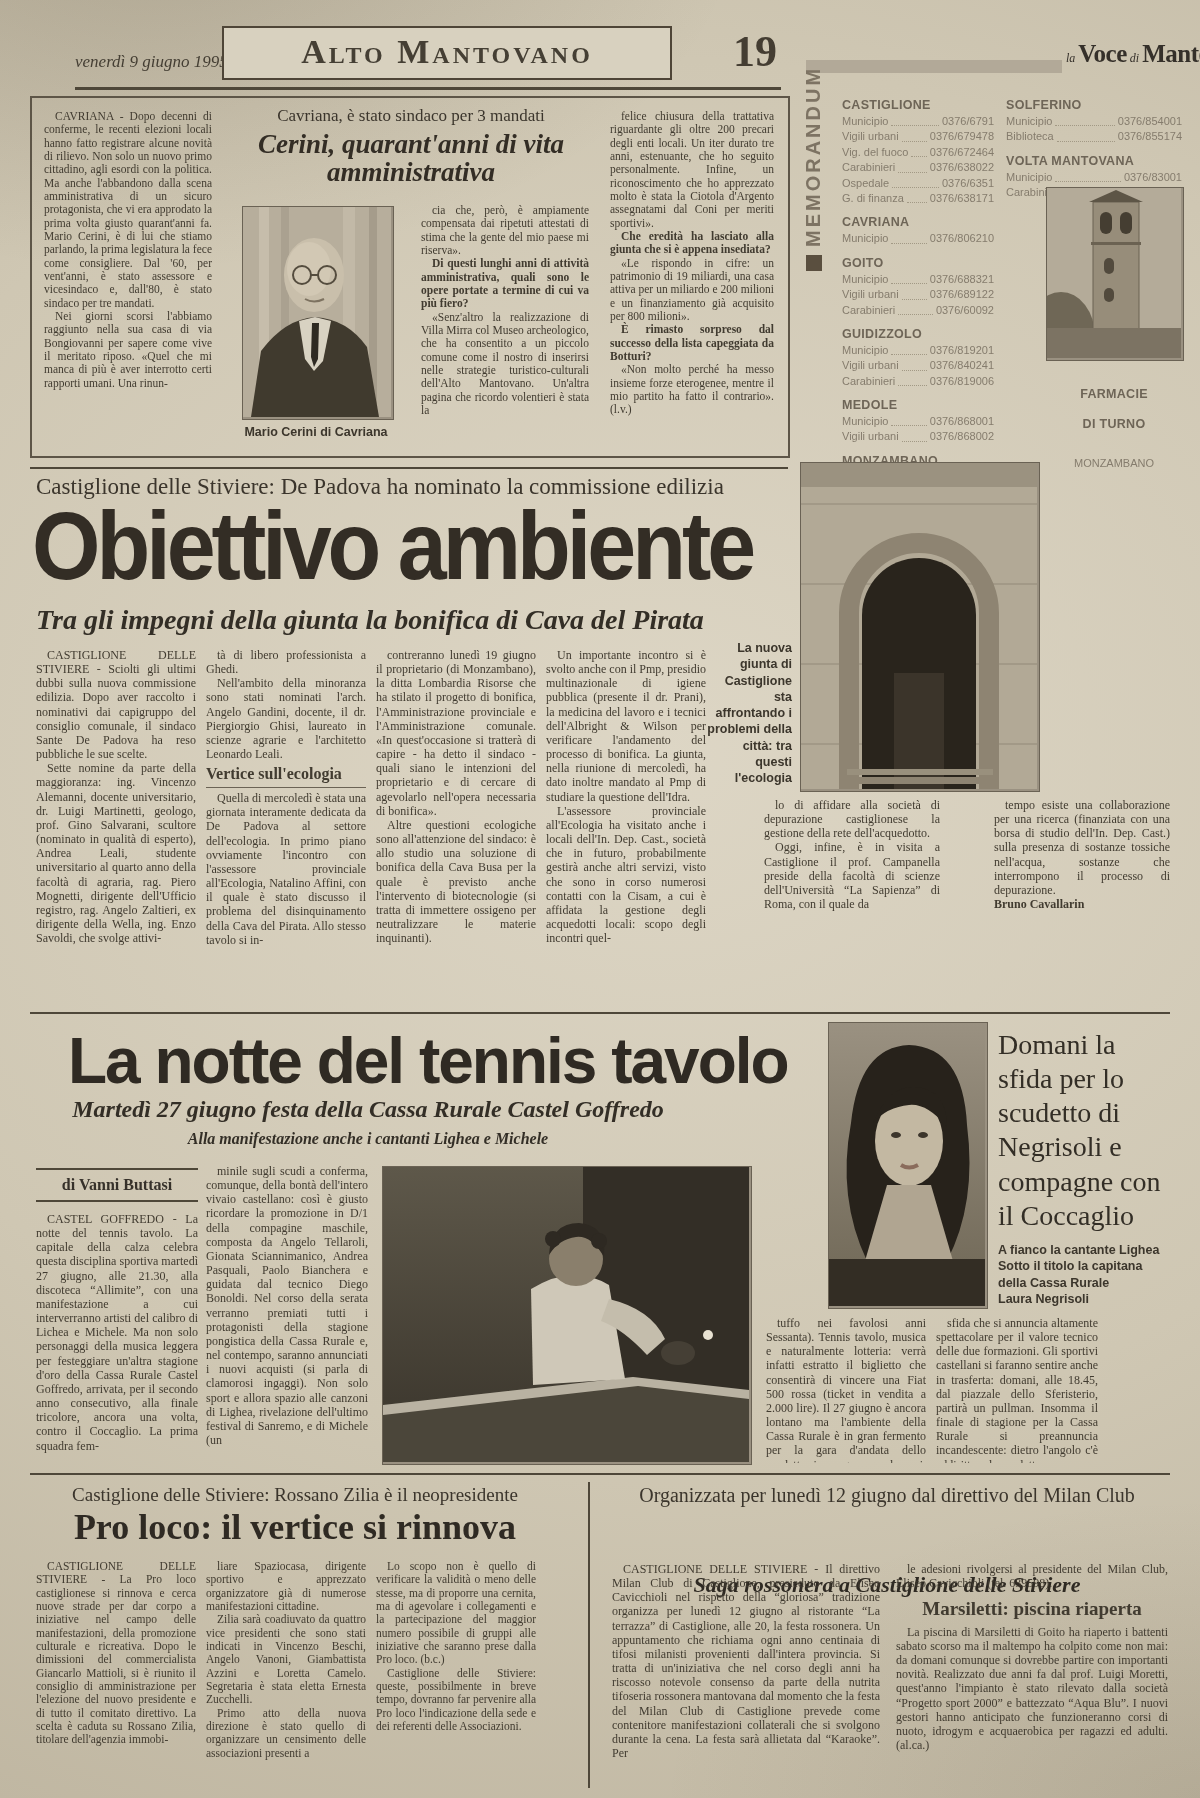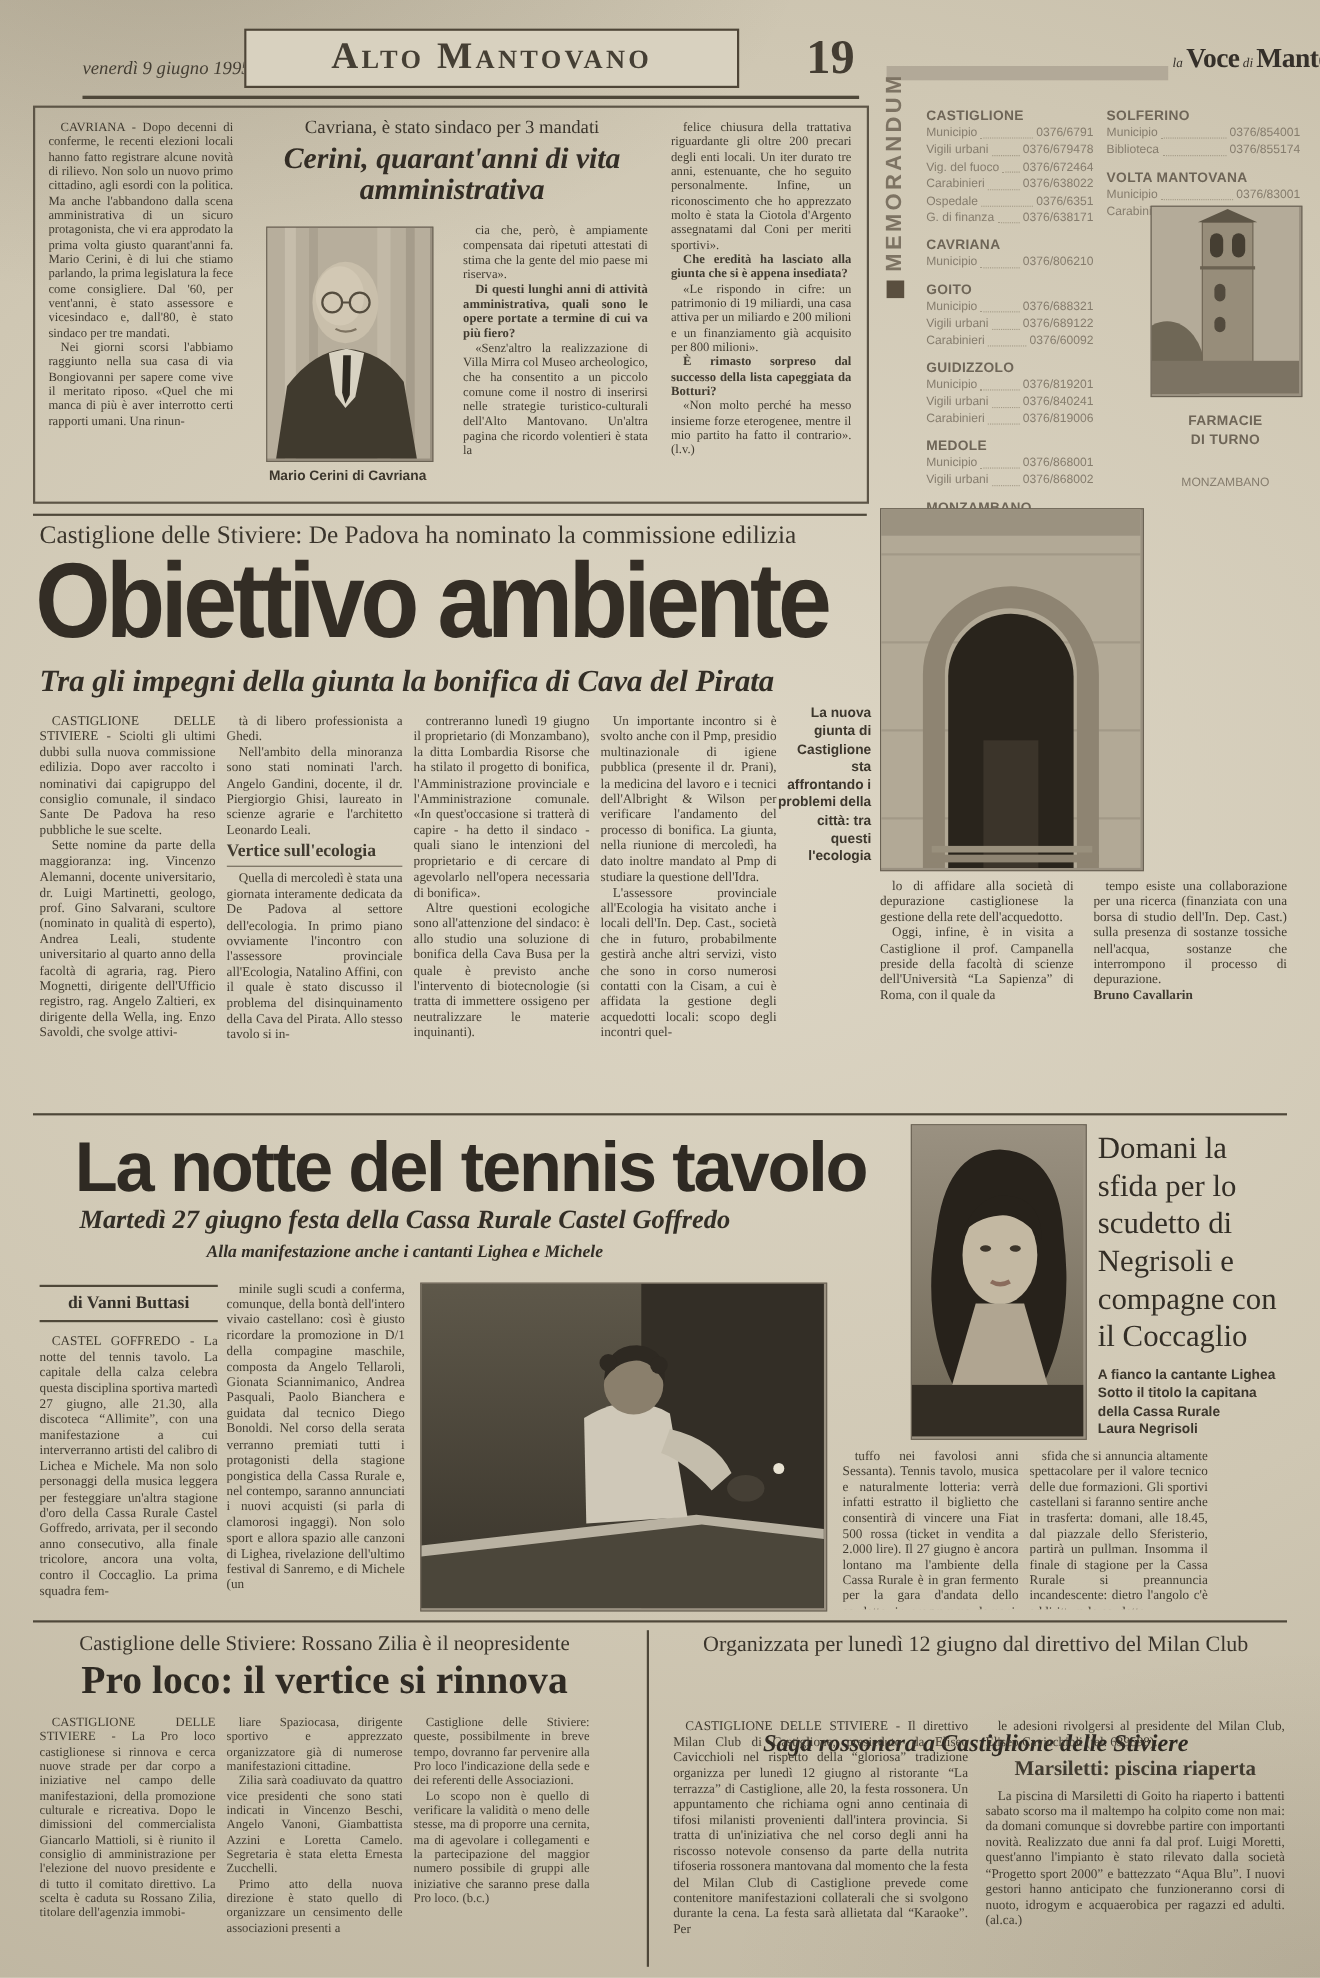--- a/index.html
+++ b/index.html
@@ -263,21 +263,21 @@
         <rect x="53" y="24" width="12" height="22" rx="6" fill="#453e32"></rect>
         <rect x="73" y="24" width="12" height="22" rx="6" fill="#453e32"></rect>
         <rect x="44" y="54" width="50" height="3" fill="#6b6252"></rect>
         <rect x="57" y="70" width="10" height="16" rx="5" fill="#524a3d"></rect>
         <rect x="57" y="100" width="10" height="14" rx="5" fill="#524a3d"></rect>
         <rect x="0" y="140" width="134" height="30" fill="#7c7363"></rect>
       </svg>
     </div>
 
     <div class="abs center" style="left:246px;top:276px;width:136px">
-      <div class="memo-title" style="margin:4px">FARMACIE</div>
+      <div class="memo-title" style="margin:16px">FARMACIE</div>
       <div class="memo-title" style="margin:0">DI TURNO</div>
       <div style="font-family:'Liberation Sans',sans-serif;font-size:11px;color:#857c6d;margin-top:26px">MONZAMBANO</div>
     </div>
   </div>
 
   <div class="abs rule" style="left:30px;top:467px;width:758px;height:2px"></div>
 
   <div class="abs kick" style="left:36px;top:474px;font-size:23px">Castiglione delle Stiviere: De Padova ha nominato la commissione edilizia</div>
   <div class="abs h-amb" style="left:32px;top:502px">Obiettivo ambiente</div>
   <div class="abs deck" style="left:36px;top:604px;font-size:28px">Tra gli impegni della giunta la bonifica di Cava del Pirata</div>
@@ -310,21 +310,21 @@
     <p>Quella di mercoledì è stata una giornata interamente dedicata da De Padova al settore dell'ecologia. In primo piano ovviamente l'incontro con l'assessore provinciale all'Ecologia, Natalino Affini, con il quale è stato discusso il problema del disinquinamento della Cava del Pirata. Allo stesso tavolo si in-</p>
   </div>
   <div class="abs colx" style="left:376px;top:648px;width:160px;height:356px">
     <p>contreranno lunedì 19 giugno il proprietario (di Monzambano), la ditta Lombardia Risorse che ha stilato il progetto di bonifica, l'Amministrazione provinciale e l'Amministrazione comunale. «In quest'occasione si tratterà di capire - ha detto il sindaco - quali siano le intenzioni del proprietario e di cercare di agevolarlo nell'opera necessaria di bonifica».</p>
     <p>Altre questioni ecologiche sono all'attenzione del sindaco: è allo studio una soluzione di bonifica della Cava Busa per la quale è previsto anche l'intervento di biotecnologie (si tratta di immettere ossigeno per neutralizzare le materie inquinanti).</p>
   </div>
   <div class="abs colx" style="left:546px;top:648px;width:160px;height:356px">
     <p>Un importante incontro si è svolto anche con il Pmp, presidio multinazionale di igiene pubblica (presente il dr. Prani), la medicina del lavoro e i tecnici dell'Albright &amp; Wilson per verificare l'andamento del processo di bonifica. La giunta, nella riunione di mercoledì, ha dato inoltre mandato al Pmp di studiare la questione dell'Idra.</p>
     <p>L'assessore provinciale all'Ecologia ha visitato anche i locali dell'In. Dep. Cast., società che in futuro, probabilmente gestirà anche altri servizi, visto che sono in corso numerosi contatti con la Cisam, a cui è affidata la gestione degli acquedotti locali: scopo degli incontri quel-</p>
   </div>
-  <div class="abs colx" style="left:800px;top:798px;width:176px;height:208px">
+  <div class="abs colx" style="left:764px;top:798px;width:176px;height:208px">
     <p>lo di affidare alla società di depurazione castiglionese la gestione della rete dell'acquedotto.</p>
     <p>Oggi, infine, è in visita a Castiglione il prof. Campanella preside della facoltà di scienze dell'Università “La Sapienza” di Roma, con il quale da</p>
   </div>
   <div class="abs colx" style="left:994px;top:798px;width:176px;height:208px">
     <p>tempo esiste una collaborazione per una ricerca (finanziata con una borsa di studio dell'In. Dep. Cast.) sulla presenza di sostanze tossiche nell'acqua, sostanze che interrompono il processo di depurazione.</p>
     <p class="sig">Bruno Cavallarin</p>
   </div>
 
   <div class="abs rule" style="left:30px;top:1012px;width:1140px;height:2px"></div>
 
@@ -407,22 +407,22 @@
 
   <div class="abs colx sm" style="left:36px;top:1560px;width:160px;height:230px">
     <p>CASTIGLIONE DELLE STIVIERE - La Pro loco castiglionese si rinnova e cerca nuove strade per dar corpo a iniziative nel campo delle manifestazioni, della promozione culturale e ricreativa. Dopo le dimissioni del commercialista Giancarlo Mattioli, si è riunito il consiglio di amministrazione per l'elezione del nuovo presidente e di tutto il comitato direttivo. La scelta è caduta su Rossano Zilia, titolare dell'agenzia immobi-</p>
   </div>
   <div class="abs colx sm" style="left:206px;top:1560px;width:160px;height:230px">
     <p>liare Spaziocasa, dirigente sportivo e apprezzato organizzatore già di numerose manifestazioni cittadine.</p>
     <p>Zilia sarà coadiuvato da quattro vice presidenti che sono stati indicati in Vincenzo Beschi, Angelo Vanoni, Giambattista Azzini e Loretta Camelo. Segretaria è stata eletta Ernesta Zucchelli.</p>
     <p>Primo atto della nuova direzione è stato quello di organizzare un censimento delle associazioni presenti a</p>
   </div>
   <div class="abs colx sm" style="left:376px;top:1560px;width:160px;height:230px">
+    <p>Lo scopo non è quello di verificare la validità o meno delle stesse, ma di proporre una cernita, ma di agevolare i collegamenti e la partecipazione del maggior numero possibile di gruppi alle iniziative che saranno prese dalla Pro loco. (b.c.)</p>
     <p>Castiglione delle Stiviere: queste, possibilmente in breve tempo, dovranno far pervenire alla Pro loco l'indicazione della sede e dei referenti delle Associazioni.</p>
-    <p>Lo scopo non è quello di verificare la validità o meno delle stesse, ma di proporre una cernita, ma di agevolare i collegamenti e la partecipazione del maggior numero possibile di gruppi alle iniziative che saranno prese dalla Pro loco. (b.c.)</p>
   </div>
 
   <div class="abs kick center" style="left:604px;top:1484px;width:566px;font-size:20px;white-space:normal">Organizzata per lunedì 12 giugno dal direttivo del Milan Club</div>
   <div class="abs center" style="left:604px;top:1572px;width:566px;font-weight:700;font-style:italic;font-size:22px;color:#2f2a23">Saga rossonera a Castiglione delle Stiviere</div>
 
   <div class="abs colx" style="left:612px;top:1562px;width:268px;height:228px">
     <p>CASTIGLIONE DELLE STIVIERE - Il direttivo Milan Club di Castiglione, presieduto da Eliseo Cavicchioli nel rispetto della “gloriosa” tradizione organizza per lunedì 12 giugno al ristorante “La terrazza” di Castiglione, alle 20, la festa rossonera. Un appuntamento che richiama ogni anno centinaia di tifosi milanisti provenienti dall'intera provincia. Si tratta di un'iniziativa che nel corso degli anni ha riscosso notevole consenso da parte della nutrita tifoseria rossonera mantovana dal momento che la festa del Milan Club di Castiglione prevede come contenitore manifestazioni collaterali che si svolgono durante la cena. La festa sarà allietata dal “Karaoke”. Per</p>
   </div>
   <div class="abs colx" style="left:896px;top:1562px;width:272px;height:228px">
     <p>le adesioni rivolgersi al presidente del Milan Club, Eliseo Cavicchioli (tel. 639598).</p>

